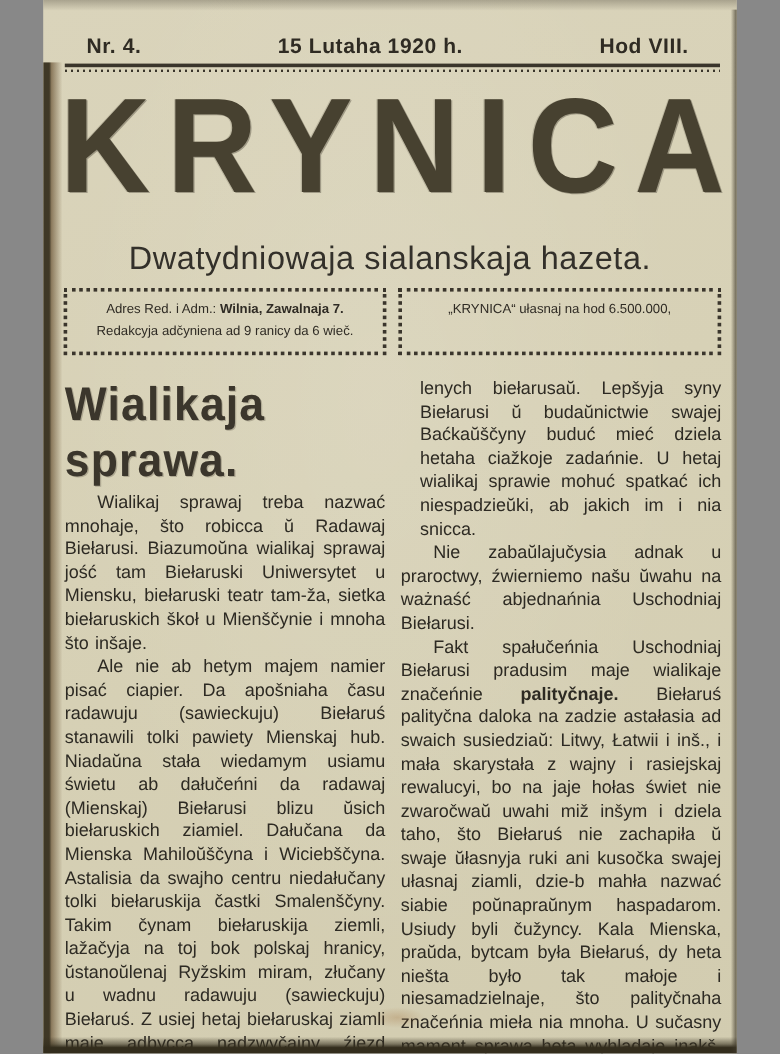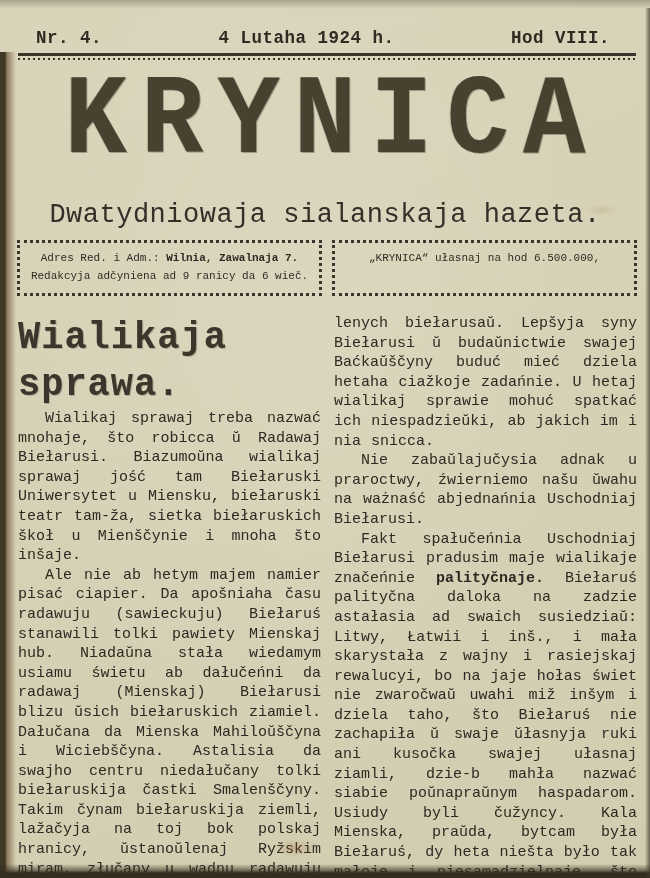--- a/index.html
+++ b/index.html
@@ -1,24 +1,24 @@
 <!DOCTYPE html>
 <html lang="be"><head>
 <meta charset="utf-8">
 <style>
   html,body{margin:0;padding:0;background:#888;}
   .page{
     position:relative;
-    width:650px;height:878px;
+    width:578px;height:878px;
     margin:0 auto;
     background:
       radial-gradient(ellipse at 48% 38%, rgba(255,255,255,0.10), rgba(255,255,255,0) 62%),
       linear-gradient(160deg,#dad4bb 0%, #d7d1b6 45%, #d2ccb0 100%);
     overflow:hidden;
-    font-family:Liberation Mono, monospace;
+    font-family:Liberation Sans, sans-serif;
     color:#2d2a23;
   }
   
   .edge-top{position:absolute;left:0;right:0;top:0;height:9px;
     background:linear-gradient(180deg,rgba(110,104,88,.45),rgba(110,104,88,0));}
   .edge-left{position:absolute;left:0;top:52px;bottom:0;width:16px;
     background:linear-gradient(90deg,#3f3826 0 5px,#8d7c5f 7px,rgba(141,124,95,0) 100%);}
   .edge-bottom{position:absolute;left:0;right:0;bottom:0;height:14px;
     background:linear-gradient(0deg,#332d1d 0 5px,rgba(51,45,29,.55) 8px,rgba(51,45,29,0) 100%);}
   .edge-right{position:absolute;right:0;top:8px;bottom:0;width:5px;
@@ -70,31 +70,31 @@
   }
   .col{width:50%;text-align:justify;font-size:15px;line-height:19.6px;color:#2d2a23;word-spacing:1px;}
   .headline{
     font-size:37px;font-weight:bold;line-height:44px;
     letter-spacing:1px;color:#3b362c;
     margin:0 0 7px 0;text-align:left;
     transform:scaleY(1.06);transform-origin:left top;
     text-shadow:1px 1px 0 rgba(50,44,32,.25);
   }
   .para{margin:0;text-indent:27px;}
-  .para.no-indent{text-indent:0;}
+  .para.no-indent{text-indent:0;margin-left:16px;}
   .para .bold{font-weight:bold;margin-top:29px;}
 </style>
 </head>
 <body>
 
 <div class="page">
 
   <div class="header-row">
     <span>Nr. 4.</span>
-    <span>4 Lutaha 1924 h.</span>
+    <span>15 Lutaha 1920 h.</span>
     <span>Hod VIII.</span>
   </div>
   <div class="rule-solid"></div>
   <div class="rule-dotted"></div>
 
   <div class="masthead">
     <span class="masthead-title">KRYNICA</span>
   </div>
   <div class="subtitle">Dwatydniowaja sialanskaja hazeta.</div>
 

